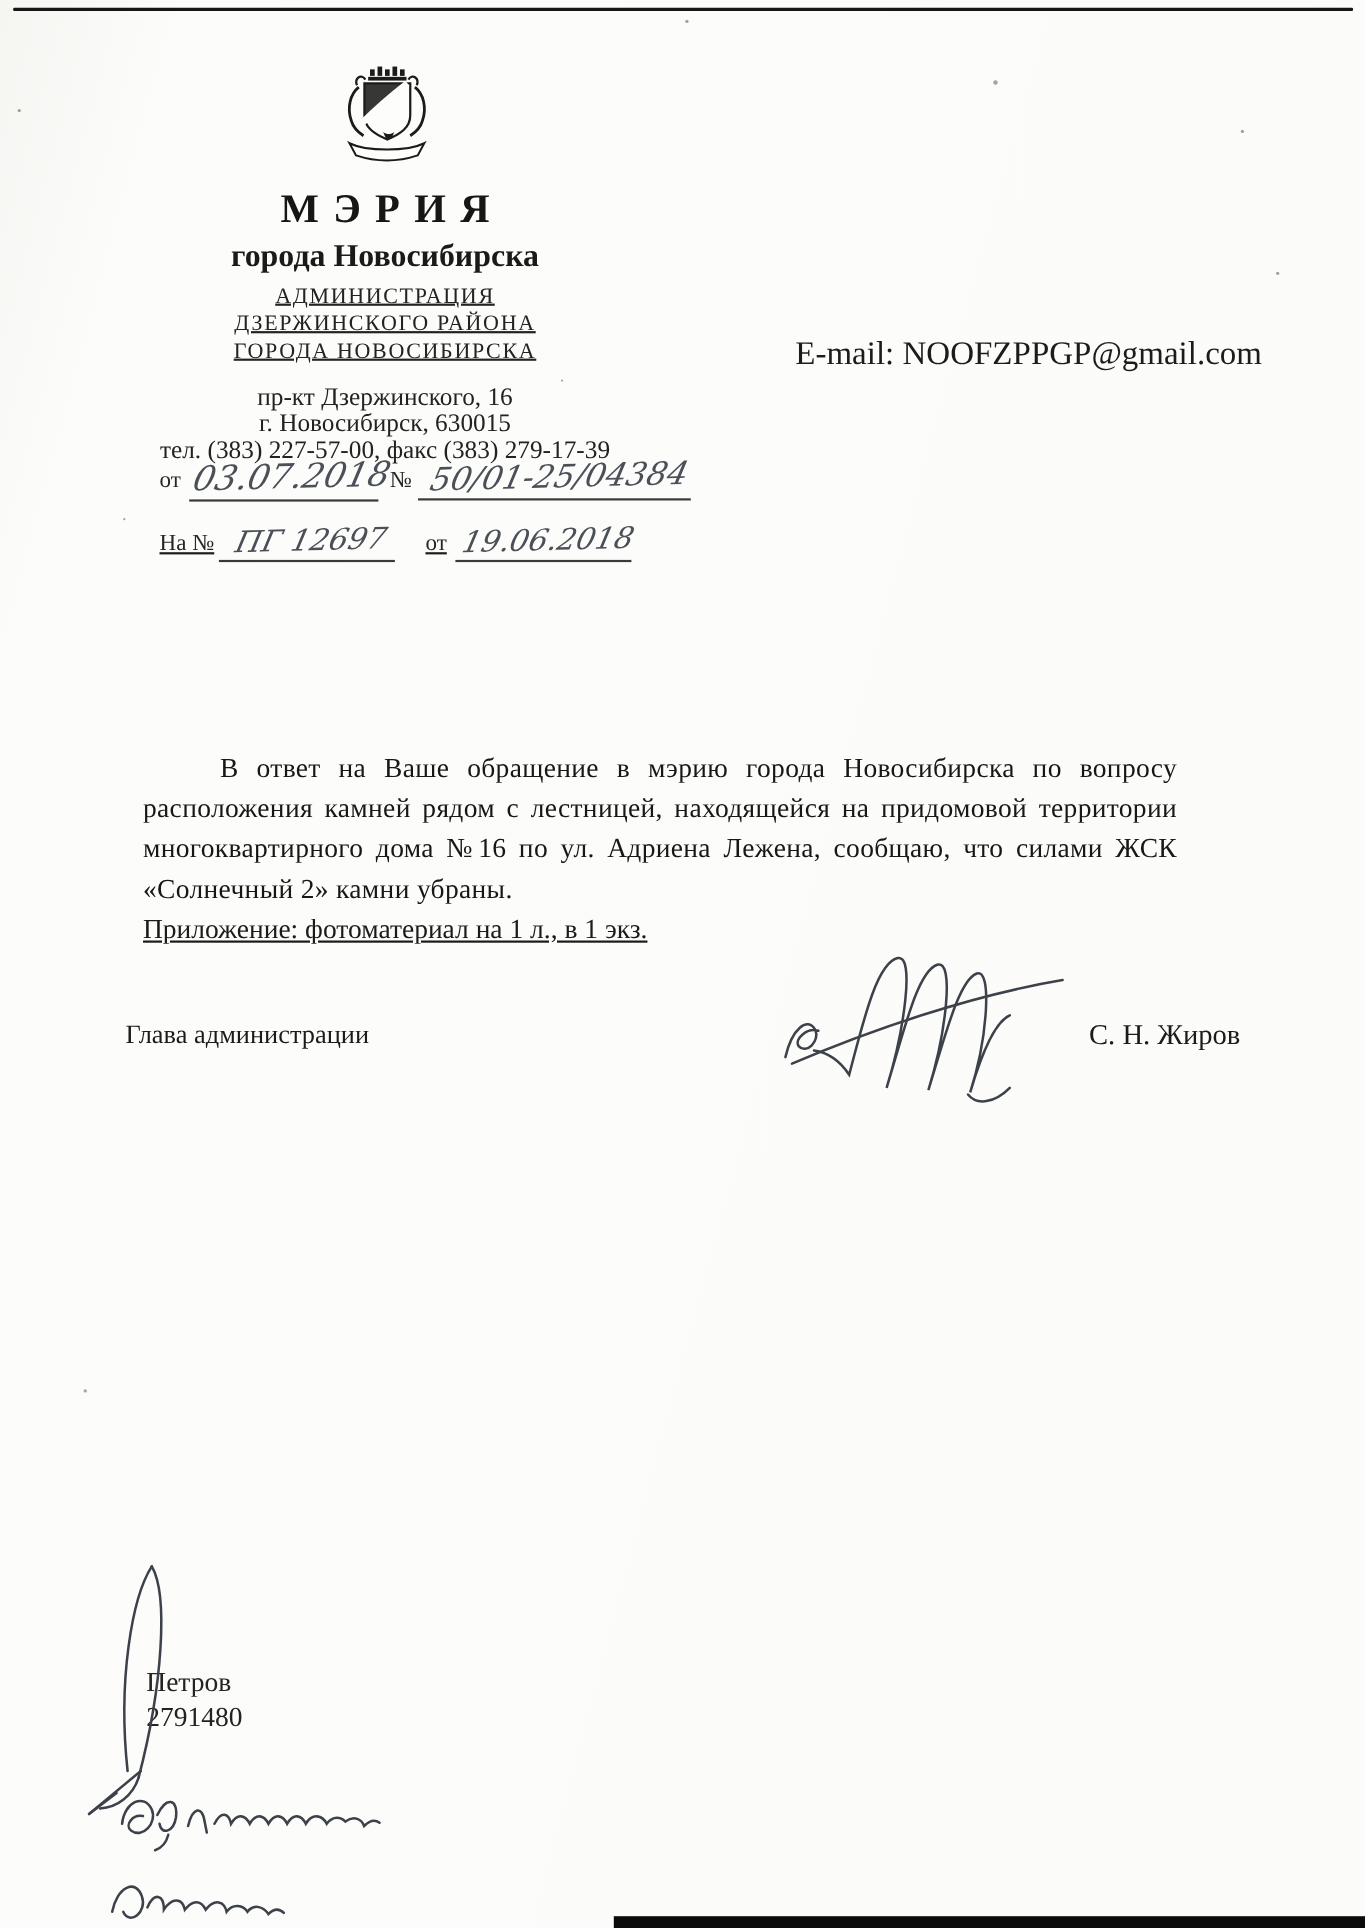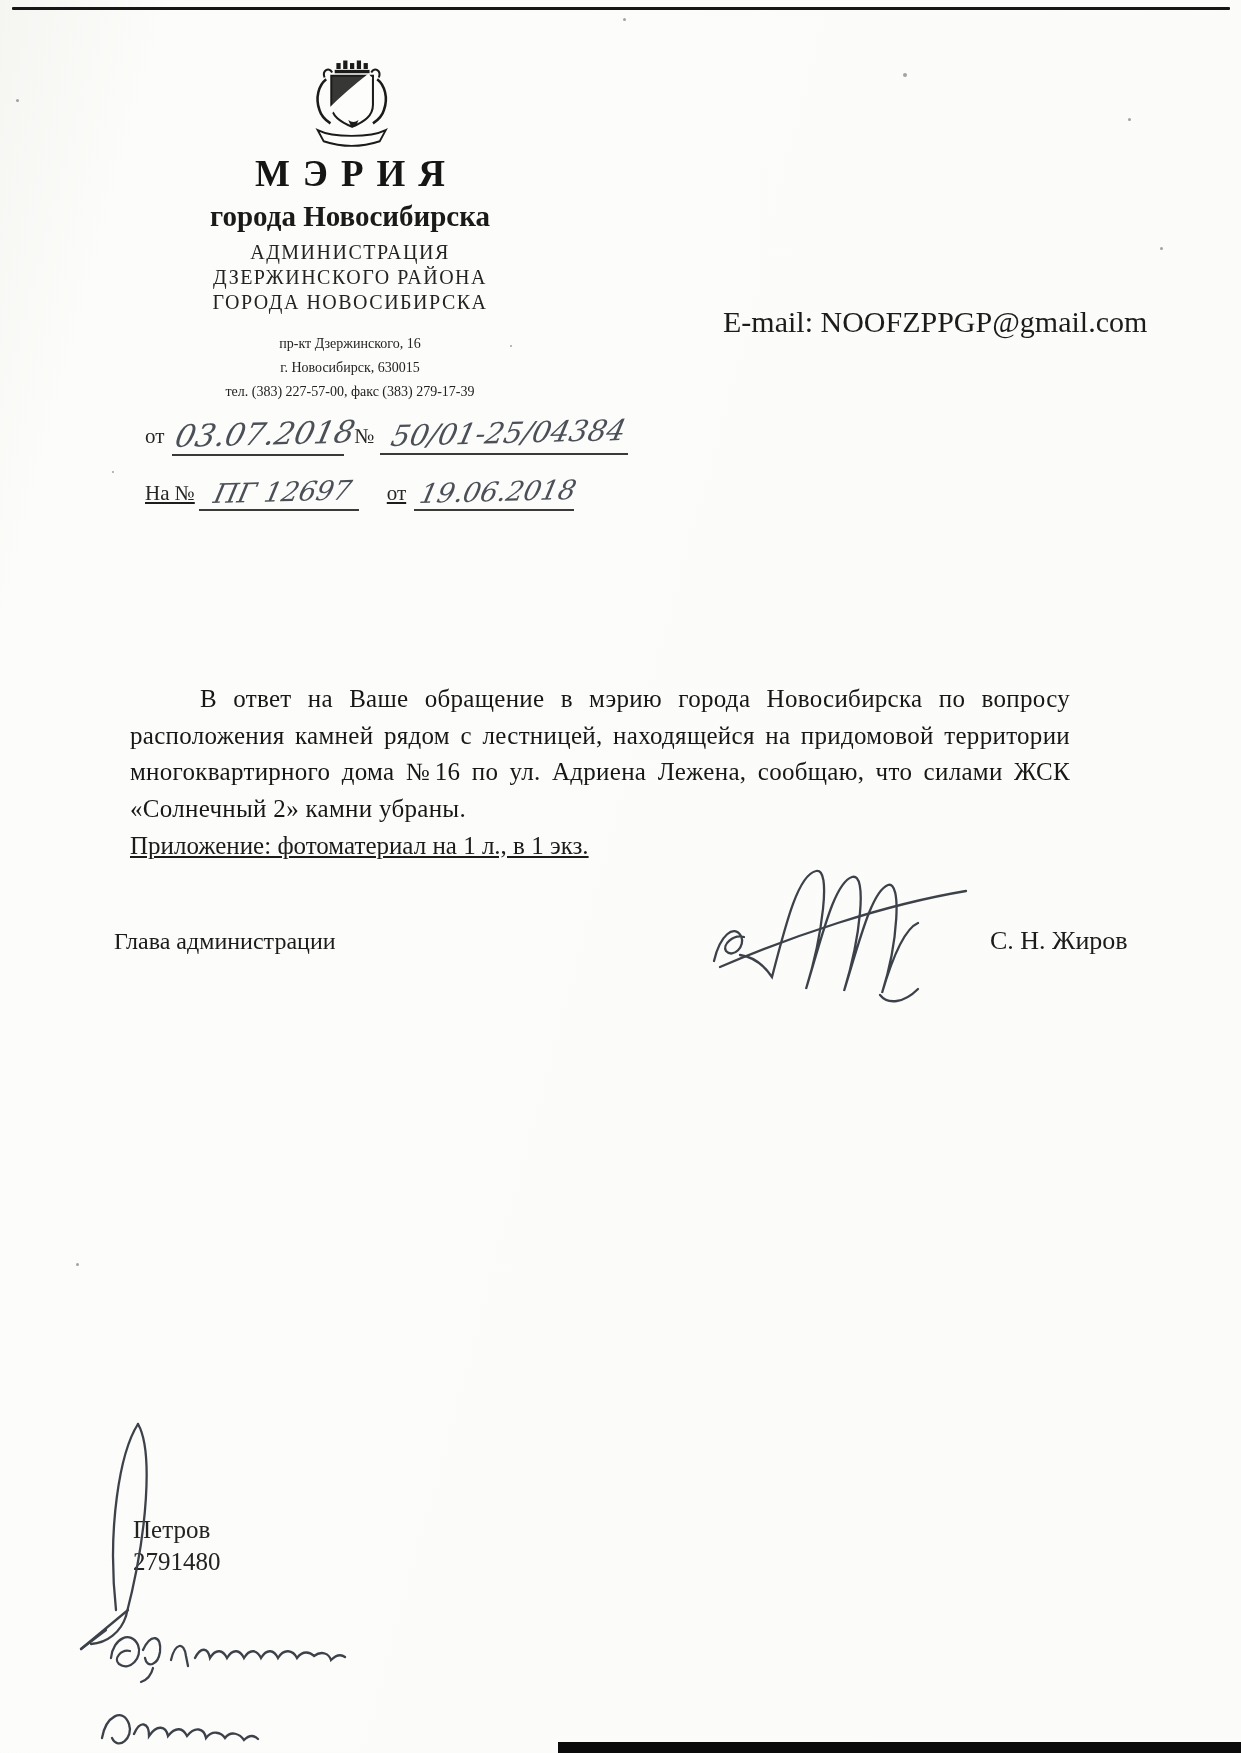--- a/index.html
+++ b/index.html
@@ -15,26 +15,26 @@
   .abs { position:absolute; }
 
   
   .top-hairline { left:12px; top:7px; width:1218px; height:3px; background:#161616; border-radius:1px; }
   .bottom-bar   { left:558px; top:1742px; width:683px; height:11px; background:#0b0b0b; }
   .speck { position:absolute; background:#5a5a55; border-radius:50%; opacity:.55; }
 
   
   .letterhead { left:115px; top:58px; width:470px; text-align:center; }
   .emblem { width:102px; height:90px; display:inline-block; }
-  .org-title { margin-top:0; font-size:37px; font-weight:bold; letter-spacing:13px; text-indent:13px; color:#161614; }
+  .org-title { margin-top:16px; font-size:37px; font-weight:bold; letter-spacing:13px; text-indent:13px; color:#161614; }
   .org-subtitle { margin-top:5px; font-size:29px; font-weight:bold; color:#1a1a18; }
-  .dept-line { margin-top:2px; font-size:20px; letter-spacing:1.5px; color:#232321; }
+  .dept-line { margin-top:2px; font-size:20px; letter-spacing:1.5px; color:#232321;text-decoration:underline; }
   .dept-block { margin-top:8px; }
   .addr-block { margin-top:18px; }
-  .addr-line { font-size:14px; line-height:24px; color:#222220; }
+  .addr-line { font-size:23px; line-height:24px; color:#222220; }
 
   
   .ref-line { display:flex; align-items:center; white-space:nowrap; }
   .ref-label { font-size:21px; color:#262624; padding-bottom:2px; }
   .hw { font-family:"DejaVu Serif", serif; font-style:italic; color:#4b5058; transform:skewX(-14deg) rotate(-1.5deg); transform-origin:left bottom; display:inline-block; }
   .hw-field { border-bottom:2px solid #3a3a38; text-align:center; }
   .outgoing-ref { left:145px; top:418px; }
   .incoming-ref { left:145px; top:478px;text-decoration:underline; }
 
   

